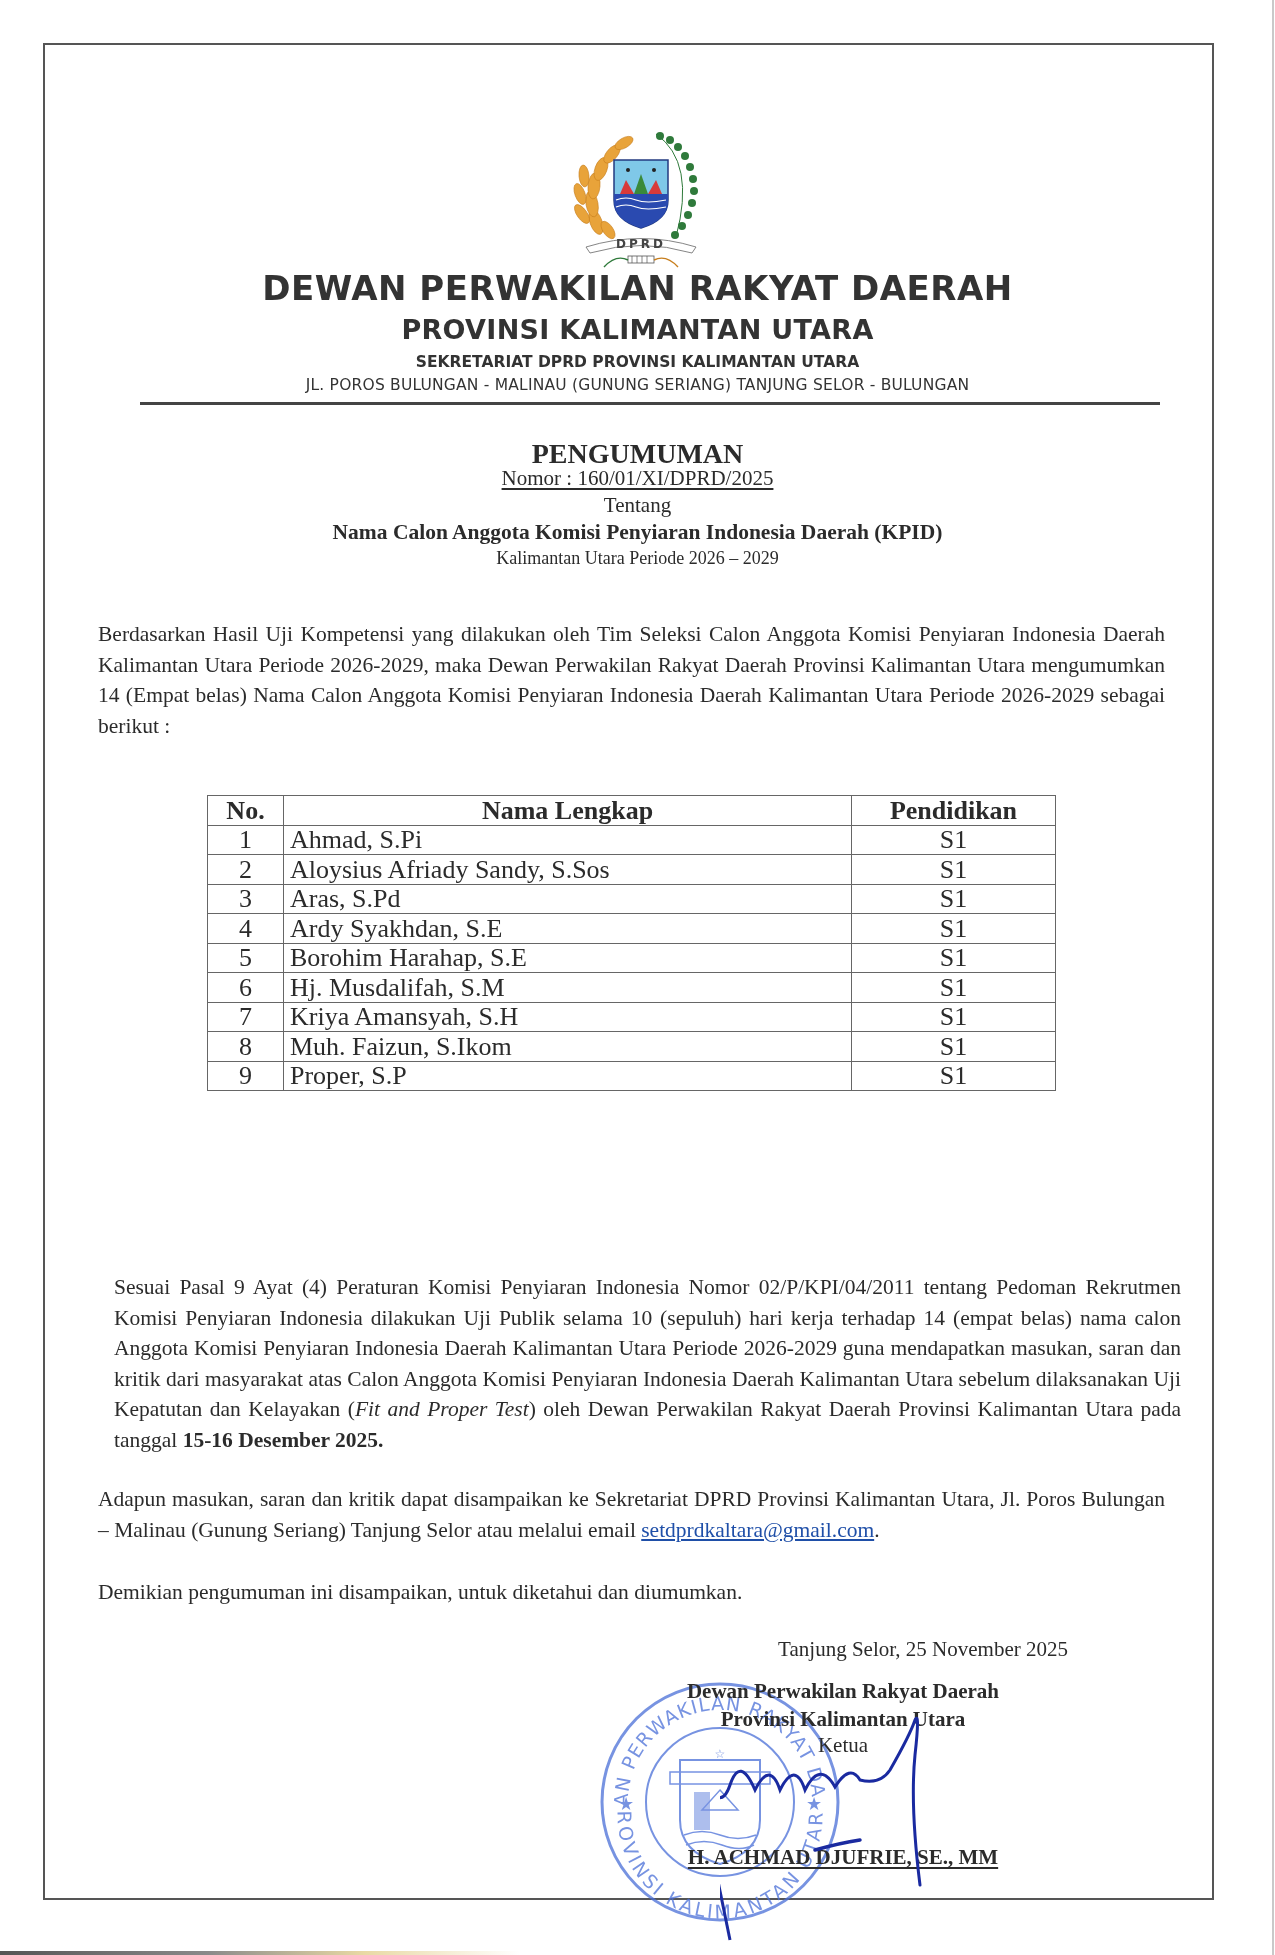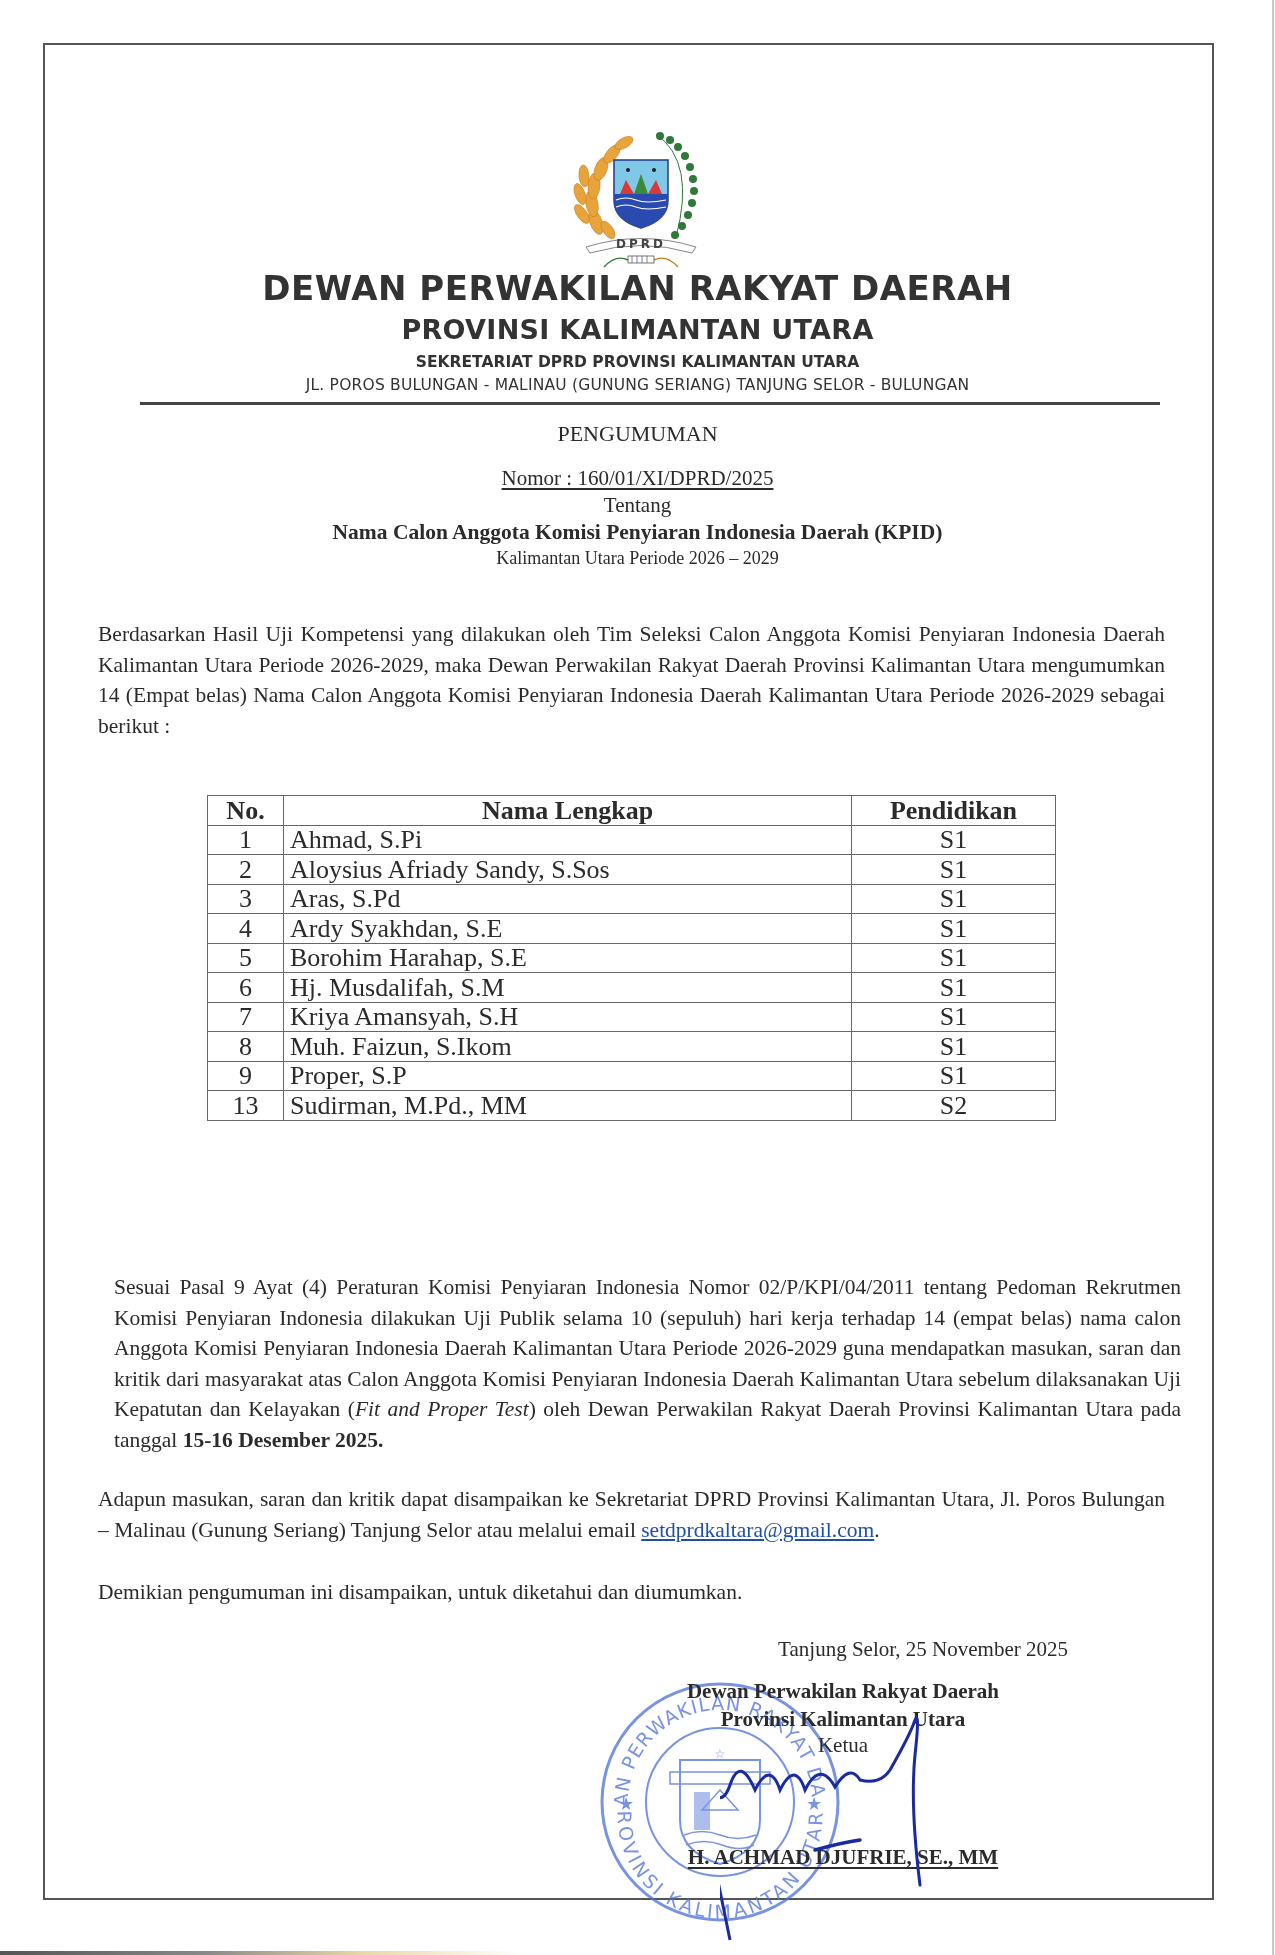--- a/index.html
+++ b/index.html
@@ -14,21 +14,21 @@
   .logo { position: absolute; left: 556px; top: 122px; width: 170px; height: 148px; }
 
   .kop { position: absolute; left: 100px; width: 1075px; text-align: center; font-family: "DejaVu Sans", sans-serif; font-weight: bold; color: #333; white-space: nowrap; }
   .kop-1 { top: 268px; font-size: 34px; letter-spacing: 0.5px; }
   .kop-2 { top: 314px; font-size: 27px; letter-spacing: 0.3px; }
   .kop-3 { top: 353px; font-size: 15.5px; }
   .kop-4 { top: 376px; font-size: 15.5px; font-weight: normal; letter-spacing: 0.2px; }
   .kop-rule { position: absolute; left: 140px; top: 402px; width: 1020px; height: 3px; background: #444; }
 
   .center-line { position: absolute; left: 100px; width: 1075px; text-align: center; white-space: nowrap; }
-  .ann-title { top: 421px; font-size: 22px; font-weight: normal; }
+  .ann-title { top: 438px; font-size: 28px; font-weight: bold; }
   .ann-nomor { top: 466px; font-size: 21px; }
   .ann-nomor span { text-decoration: underline; text-underline-offset: 3px; }
   .ann-tentang { top: 493px; font-size: 21px; }
   .ann-subject-1 { top: 520px; font-size: 21.5px; font-weight: bold; }
   .ann-subject-2 { top: 548px; font-size: 18px; font-weight: normal; }
 
   .para { position: absolute; left: 98px; width: 1067px; font-size: 21.5px; line-height: 30.5px; text-align: justify; font-stretch: condensed; }
   .para-1 { top: 619px; }
   .para-2 { top: 1272px; margin-left: 16px; }
   .para-3 { top: 1484px; }
@@ -170,25 +170,20 @@
       </tr>
     <tr>
         <td class="no">8</td>
         <td class="name">Muh. Faizun, S.Ikom</td>
         <td class="edu">S1</td>
       </tr>
     <tr>
         <td class="no">9</td>
         <td class="name">Proper, S.P</td>
         <td class="edu">S1</td>
-      </tr>
-    <tr>
-        <td class="no">13</td>
-        <td class="name">Sudirman, M.Pd., MM</td>
-        <td class="edu">S2</td>
       </tr>
   </tbody>
 </table>
 
 <div class="para para-2"><span>Sesuai Pasal 9 Ayat (4) Peraturan Komisi Penyiaran Indonesia Nomor 02/P/KPI/04/2011 tentang Pedoman Rekrutmen Komisi Penyiaran Indonesia dilakukan Uji Publik selama 10 (sepuluh) hari kerja terhadap 14 (empat belas) nama calon Anggota Komisi Penyiaran Indonesia Daerah Kalimantan Utara Periode 2026-2029 guna mendapatkan masukan, saran dan kritik dari masyarakat atas Calon Anggota Komisi Penyiaran Indonesia Daerah Kalimantan Utara sebelum dilaksanakan Uji Kepatutan dan Kelayakan (</span><span class="ital">Fit and Proper  Test</span><span>) oleh Dewan Perwakilan Rakyat Daerah Provinsi Kalimantan Utara pada tanggal </span><span class="bold">15-16 Desember 2025.</span></div>
 
 <div class="para para-3"><span>Adapun masukan, saran dan kritik dapat disampaikan ke Sekretariat DPRD Provinsi Kalimantan Utara, Jl. Poros Bulungan – Malinau (Gunung Seriang) Tanjung Selor atau melalui email </span><a href="mailto:setdprdkaltara@gmail.com">setdprdkaltara@gmail.com</a><span>.</span></div>
 
 <div class="para para-4">Demikian pengumuman ini disampaikan, untuk diketahui dan diumumkan.</div>
 

